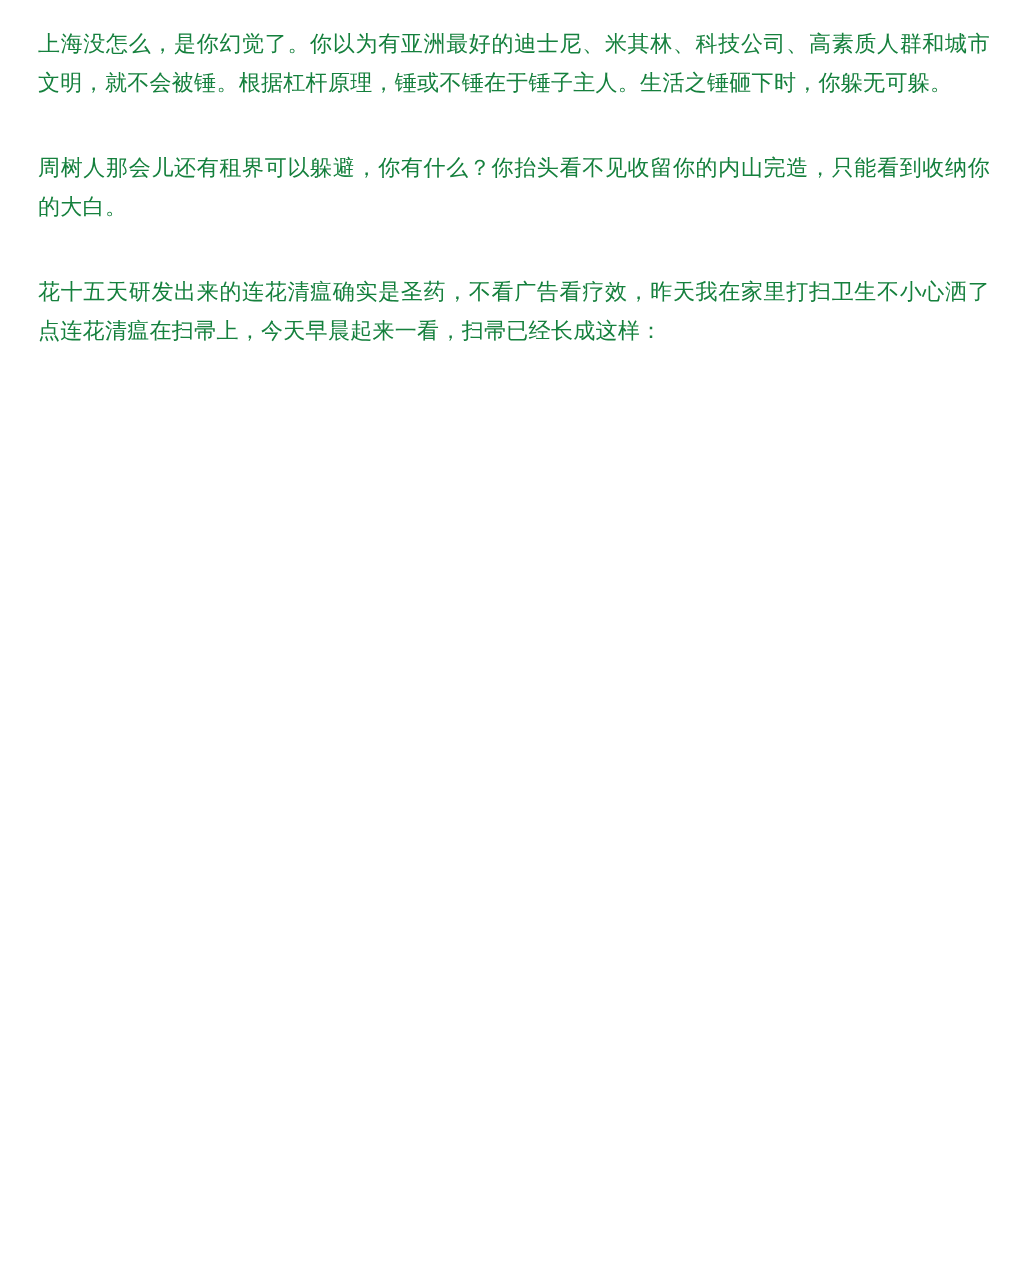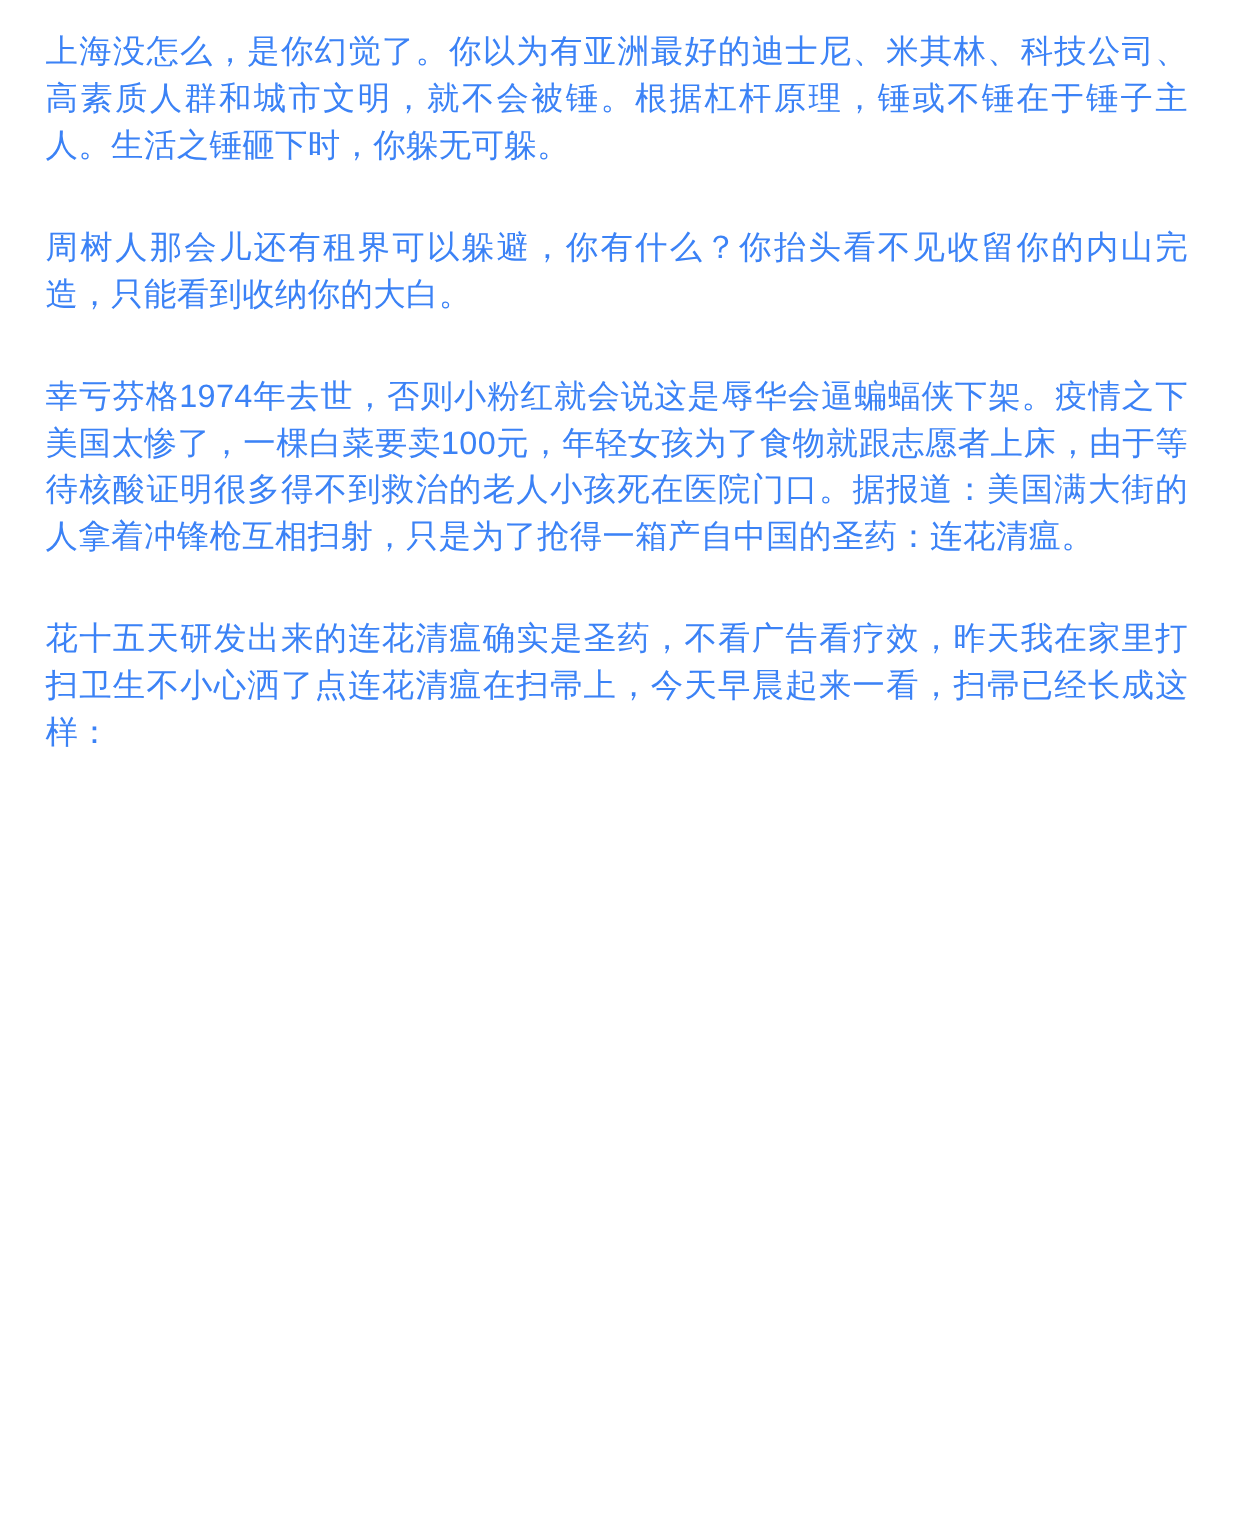--- a/index.html
+++ b/index.html
@@ -13,33 +13,32 @@
     font-family: "Liberation Sans", "DejaVu Sans", sans-serif;
     box-sizing: border-box;
   }
   .article {
     box-sizing: border-box;
     width: 1034px;
     padding: 24px 44px 30px 38px;
   }
   .para {
     margin: 0 0 46px 0;
-    font-size: 27px;
+    font-size: 22px;
     line-height: 39px;
-    color: #3b82f6;
+    color: #15803d;
     text-align: justify;
     text-justify: inter-ideograph;
     letter-spacing: 0.3px;
     overflow-wrap: break-word;
   }
   .para:last-child {
     margin-bottom: 0;
   }
 </style>
 </head>
 <body>
 
 <main class="article">
   <p class="para">上海没怎么，是你幻觉了。你以为有亚洲最好的迪士尼、米其林、科技公司、高素质人群和城市文明，就不会被锤。根据杠杆原理，锤或不锤在于锤子主人。生活之锤砸下时，你躲无可躲。</p>
   <p class="para">周树人那会儿还有租界可以躲避，你有什么？你抬头看不见收留你的内山完造，只能看到收纳你的大白。</p>
-  <p class="para">幸亏芬格1974年去世，否则小粉红就会说这是辱华会逼蝙蝠侠下架。疫情之下美国太惨了，一棵白菜要卖100元，年轻女孩为了食物就跟志愿者上床，由于等待核酸证明很多得不到救治的老人小孩死在医院门口。据报道：美国满大街的人拿着冲锋枪互相扫射，只是为了抢得一箱产自中国的圣药：连花清瘟。</p>
   <p class="para">花十五天研发出来的连花清瘟确实是圣药，不看广告看疗效，昨天我在家里打扫卫生不小心洒了点连花清瘟在扫帚上，今天早晨起来一看，扫帚已经长成这样：</p>
 </main>
 
 </body></html>

